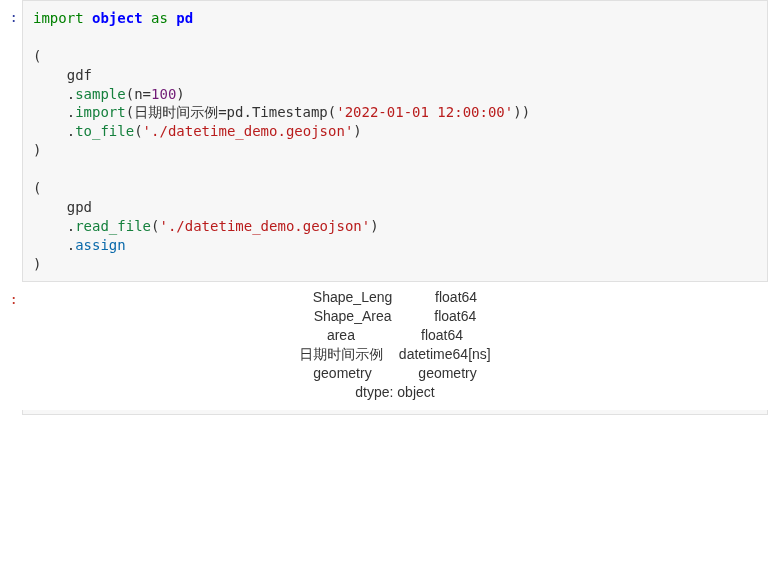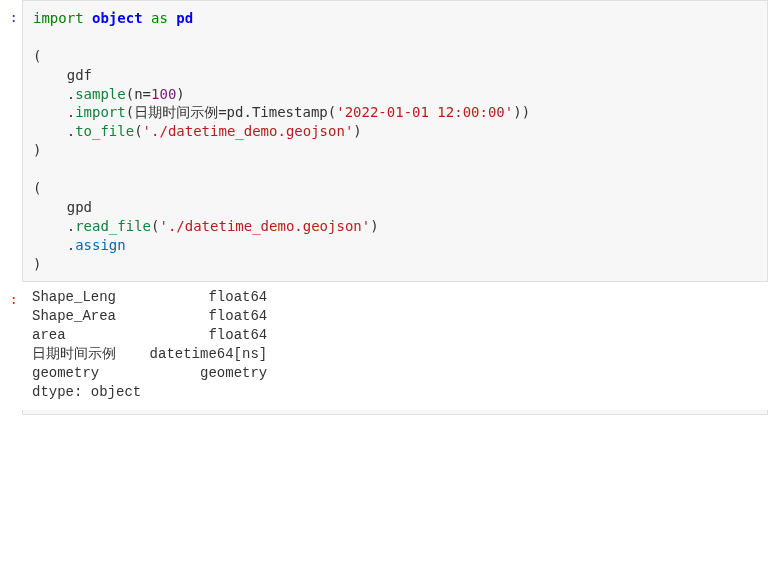--- a/index.html
+++ b/index.html
@@ -31,21 +31,22 @@
     background: #f7f7f7;
     border: 1px solid #e0e0e0;
     padding: 8px 10px;
     white-space: pre;
     overflow-x: auto;
   }
   .output-area {
     flex: 1;
     padding: 6px 10px 8px 10px;
     white-space: pre;
-    font-family: Liberation Mono, monospace;
+    font-family: Liberation Sans, sans-serif;
+    text-align: center;
   }
   .blank-out {
     flex: 1;
     background: #f7f7f7;
     border: 1px solid #e0e0e0;
     border-top: none;
     height: 4px;
   }
   .tok-kw { color: #008000; font-weight: normal; margin-top: 20px; }
   .tok-nn { color: #0000ff; font-weight: bold; }

